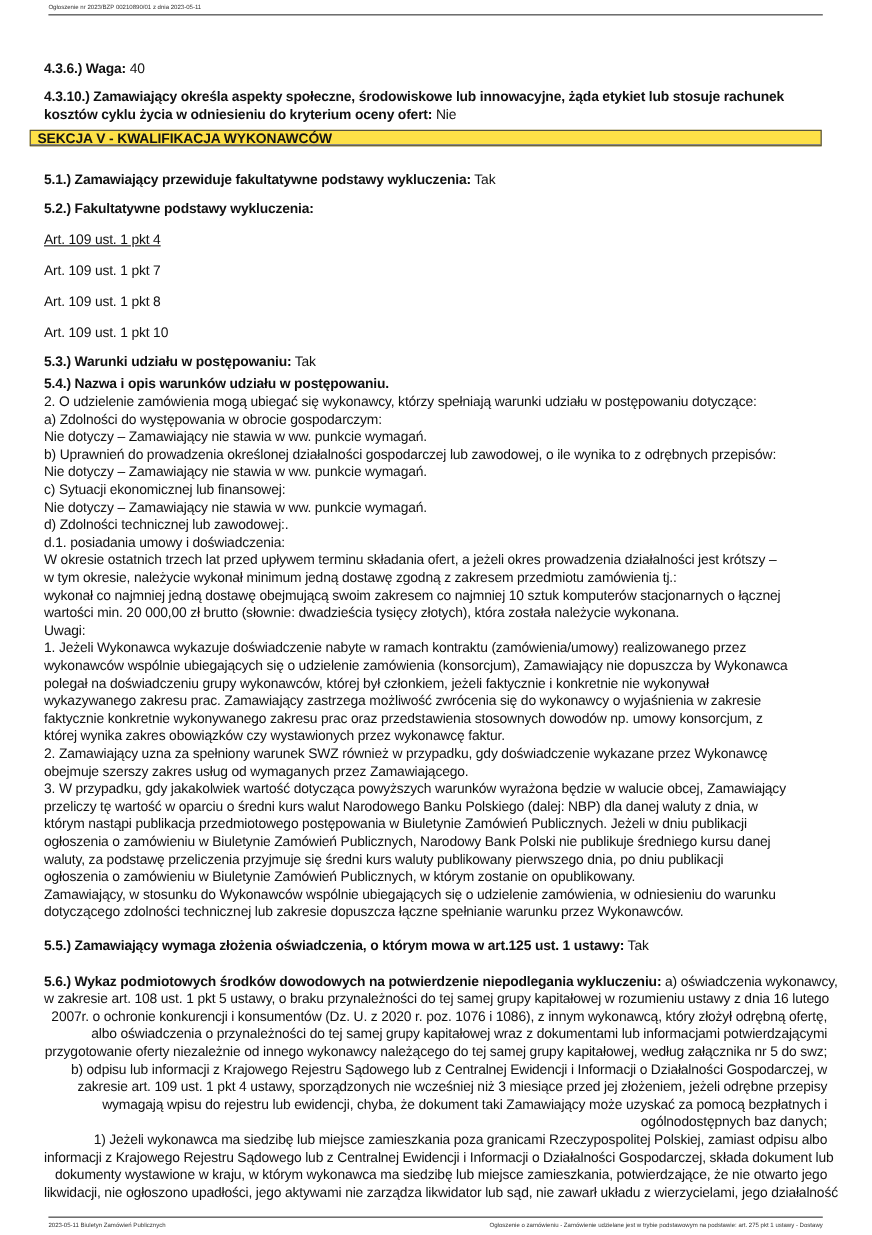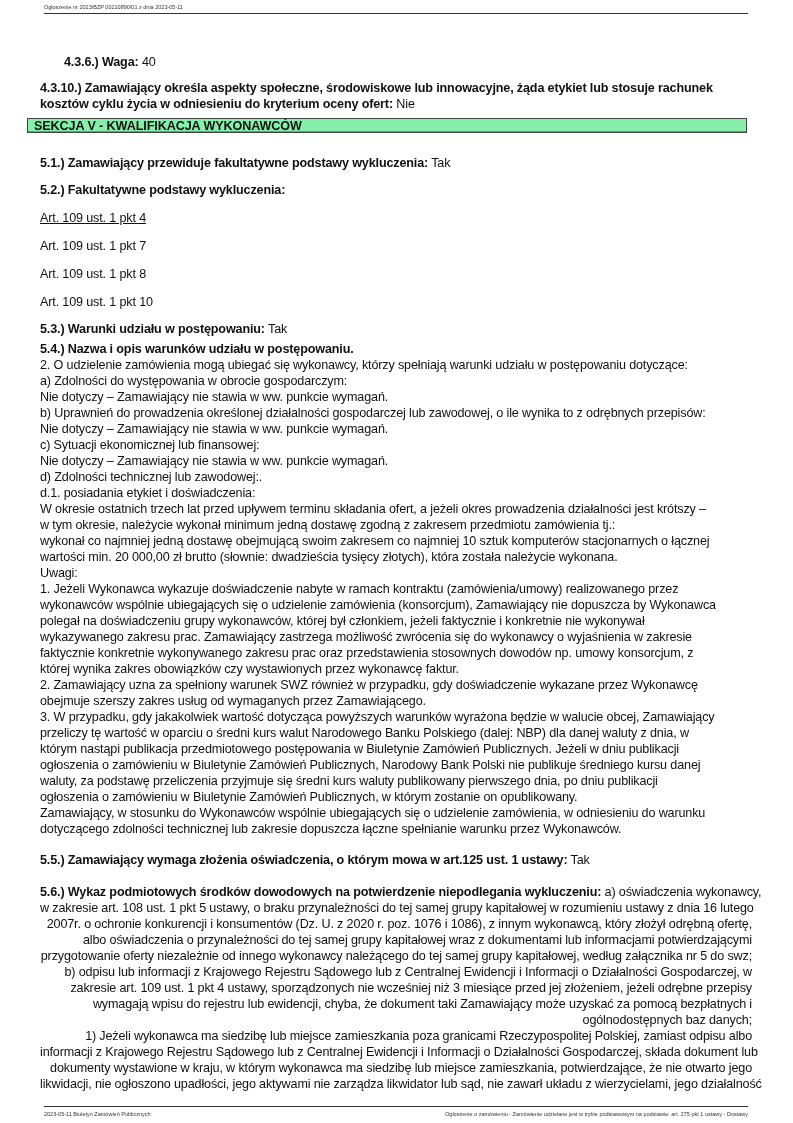--- a/index.html
+++ b/index.html
@@ -18,37 +18,37 @@
     font-size: 5.5px; color: #333333; display: flex; justify-content: space-between;
   }
   .content {
     position: absolute; left: 40px; top: 0; width: 712px;
     font-size: 12.6px; line-height: 16px; letter-spacing: -0.15px;
   }
   .block { position: absolute; left: 0; width: 712px; }
   .b { font-weight: bold; }
   .section-header {
     position: absolute; left: 27px; top: 118px; width: 720px; height: 15px;
-    background: #86efac; border: 1px solid #444444;
+    background: #fde047; border: 1px solid #444444;
     box-shadow: inset 0 -1px 0 #888888;
     font-weight: bold; font-size: 12.6px; line-height: 15px; padding-left: 6px;
     box-sizing: border-box; letter-spacing: -0.1px;
   }
   .line { display: block; white-space: nowrap; }
 </style>
 </head>
 <body>
 
 <div class="page-header">
   <span>Ogłoszenie nr 2023/BZP 00210890/01 z dnia 2023-05-11</span>
 </div>
 
 <div class="content">
 
-  <div class="block" style="top:54px;margin-left:24px;">
+  <div class="block" style="top:54px;">
     <span class="b">4.3.6.) Waga:</span><span> 40</span>
   </div>
 
   <div class="block" style="top:80px;">
     <span class="line b">4.3.10.) Zamawiający określa aspekty społeczne, środowiskowe lub innowacyjne, żąda etykiet lub stosuje rachunek</span>
     <span class="line"><span class="b">kosztów cyklu życia w odniesieniu do kryterium oceny ofert:</span><span> Nie</span></span>
   </div>
 
   <div class="block" style="top:155px;">
     <span class="b">5.1.) Zamawiający przewiduje fakultatywne podstawy wykluczenia:</span><span> Tak</span>
@@ -71,21 +71,21 @@
     <span class="line b">5.4.) Nazwa i opis warunków udziału w postępowaniu.</span>
     <div id="s54-lines">
         <span class="line">2. O udzielenie zamówienia mogą ubiegać się wykonawcy, którzy spełniają warunki udziału w postępowaniu dotyczące:</span>
         <span class="line">a) Zdolności do występowania w obrocie gospodarczym:</span>
         <span class="line">Nie dotyczy – Zamawiający nie stawia w ww. punkcie wymagań.</span>
         <span class="line">b) Uprawnień do prowadzenia określonej działalności gospodarczej lub zawodowej, o ile wynika to z odrębnych przepisów:</span>
         <span class="line">Nie dotyczy – Zamawiający nie stawia w ww. punkcie wymagań.</span>
         <span class="line">c) Sytuacji ekonomicznej lub finansowej:</span>
         <span class="line">Nie dotyczy – Zamawiający nie stawia w ww. punkcie wymagań.</span>
         <span class="line">d) Zdolności technicznej lub zawodowej:.</span>
-        <span class="line">d.1. posiadania etykiet i doświadczenia:</span>
+        <span class="line">d.1. posiadania umowy i doświadczenia:</span>
         <span class="line">W okresie ostatnich trzech lat przed upływem terminu składania ofert, a jeżeli okres prowadzenia działalności jest krótszy –</span>
         <span class="line">w tym okresie, należycie wykonał minimum jedną dostawę zgodną z zakresem przedmiotu zamówienia tj.:</span>
         <span class="line">wykonał co najmniej jedną dostawę obejmującą swoim zakresem co najmniej 10 sztuk komputerów stacjonarnych o łącznej</span>
         <span class="line">wartości min. 20 000,00 zł brutto (słownie: dwadzieścia tysięcy złotych), która została należycie wykonana.</span>
         <span class="line">Uwagi:</span>
         <span class="line">1. Jeżeli Wykonawca wykazuje doświadczenie nabyte w ramach kontraktu (zamówienia/umowy) realizowanego przez</span>
         <span class="line">wykonawców wspólnie ubiegających się o udzielenie zamówienia (konsorcjum), Zamawiający nie dopuszcza by Wykonawca</span>
         <span class="line">polegał na doświadczeniu grupy wykonawców, której był członkiem, jeżeli faktycznie i konkretnie nie wykonywał</span>
         <span class="line">wykazywanego zakresu prac. Zamawiający zastrzega możliwość zwrócenia się do wykonawcy o wyjaśnienia w zakresie</span>
         <span class="line">faktycznie konkretnie wykonywanego zakresu prac oraz przedstawienia stosownych dowodów np. umowy konsorcjum, z</span>

